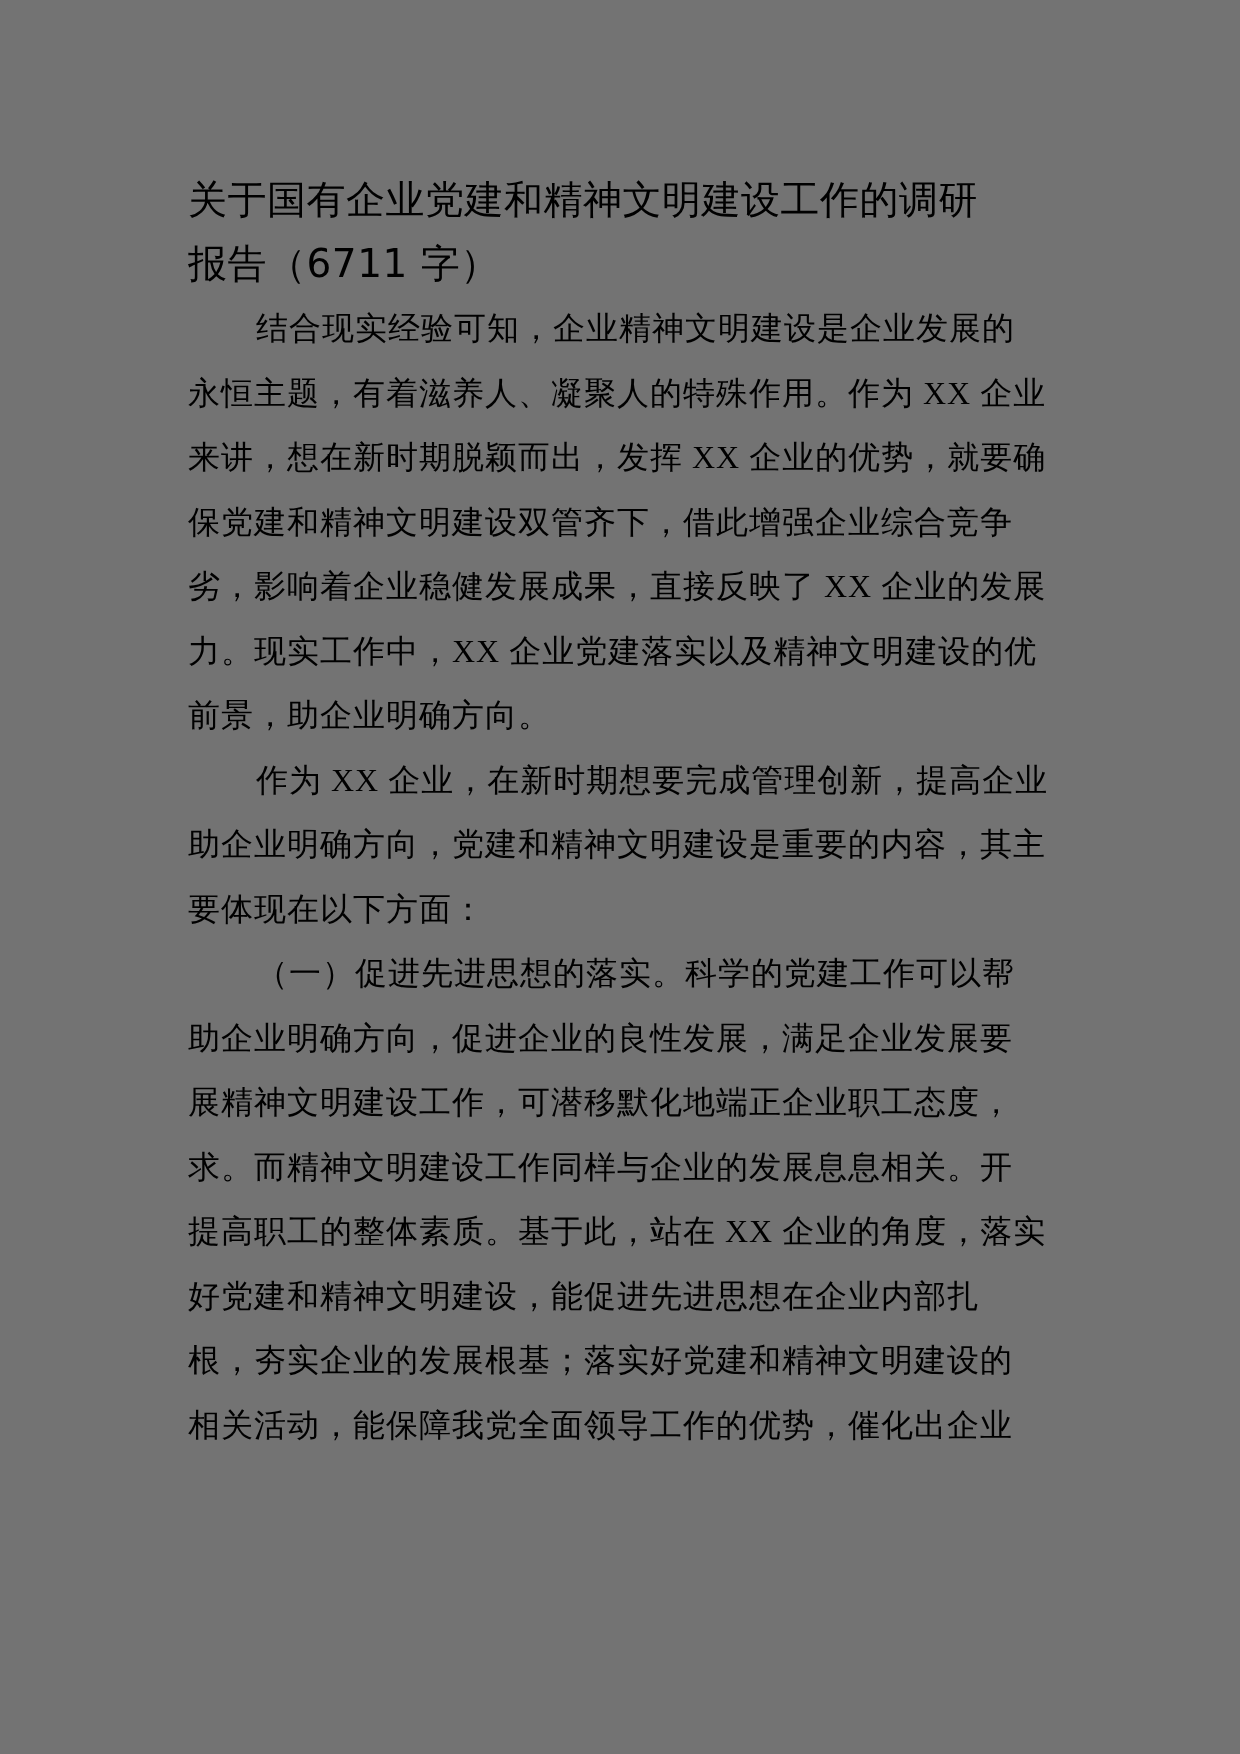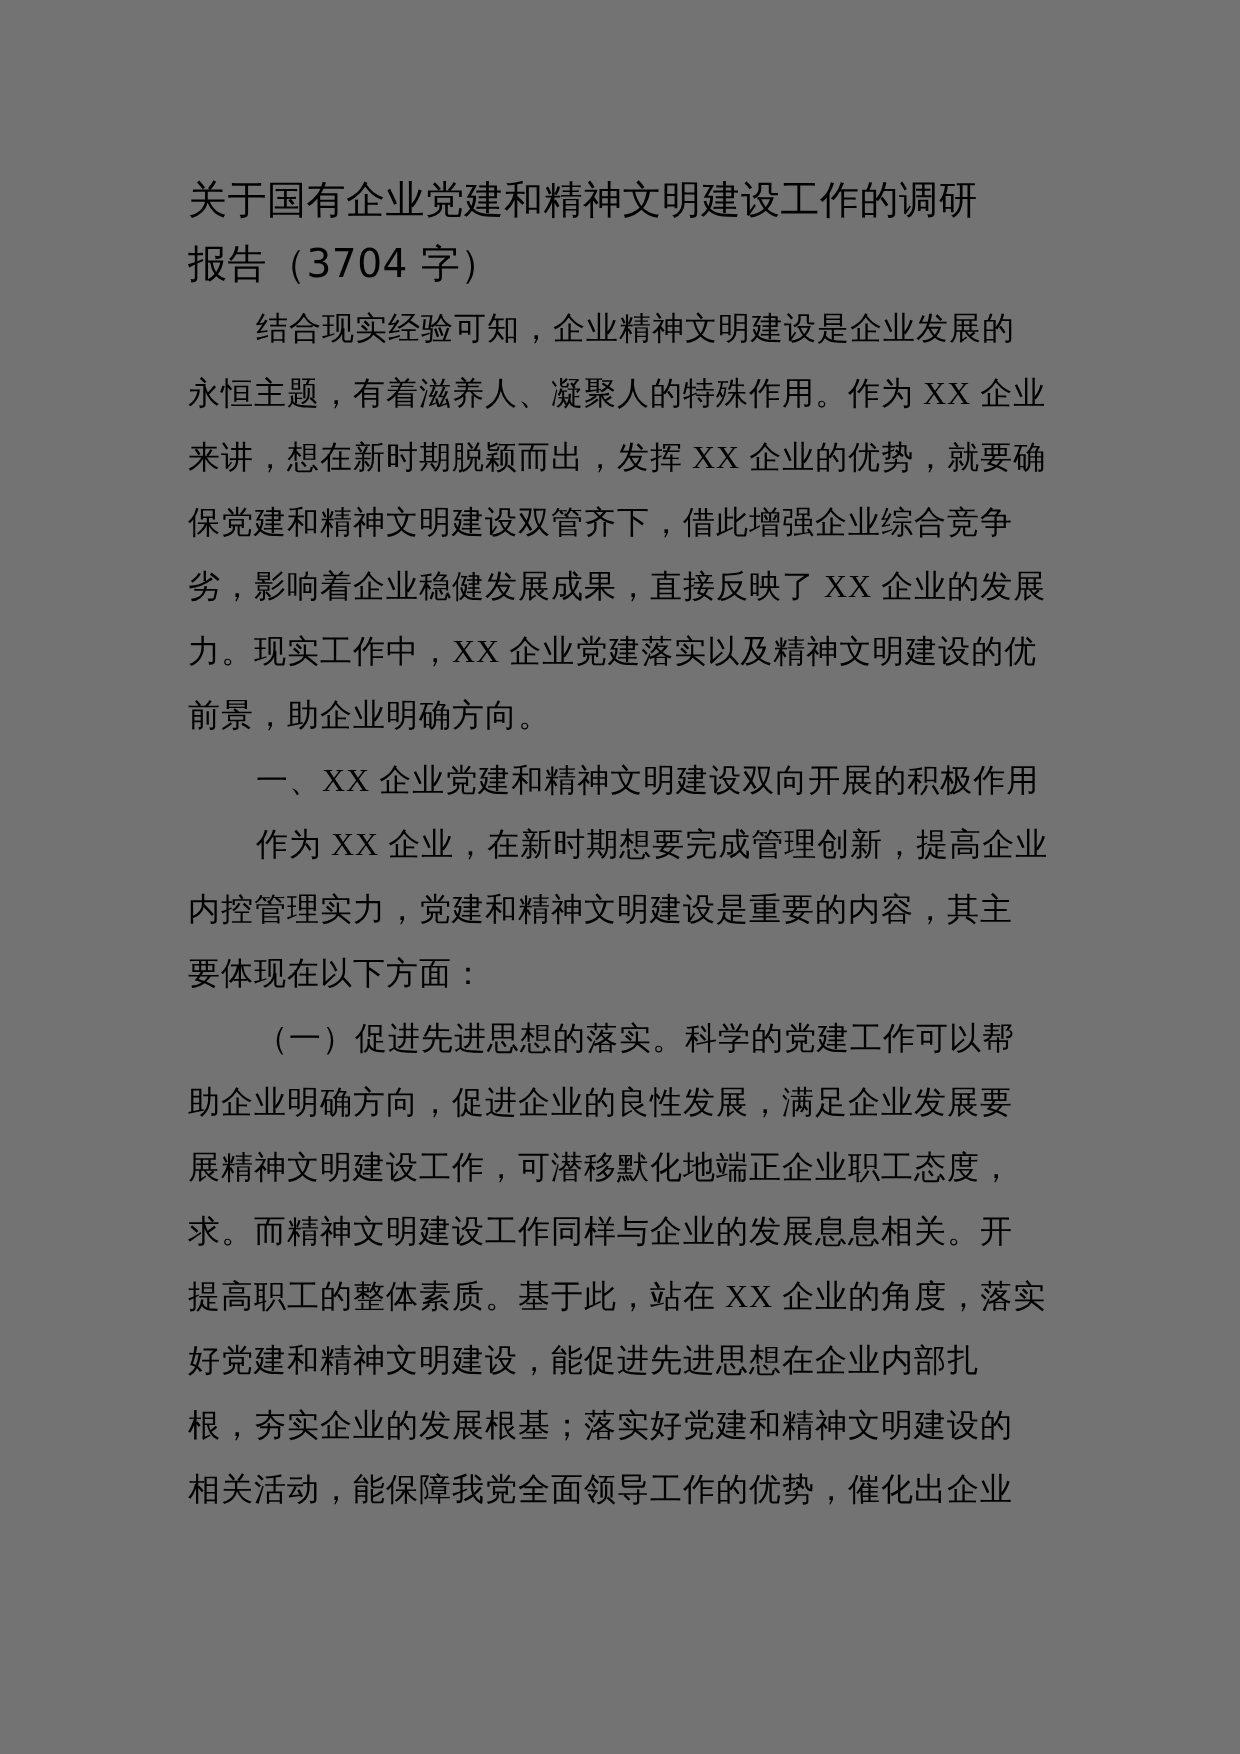--- a/index.html
+++ b/index.html
@@ -11,34 +11,33 @@
   .body { position: absolute; left: 188px; top: 296px; width: 880px; font-family: Liberation Serif, serif; }
   .line { font-size: 32px; line-height: 64.5px; height: 64.5px; white-space: nowrap; letter-spacing: 1px; }
   .indent { padding-left: 68px; }
 </style>
 </head>
 <body>
 
 <div class="page">
   <div class="title">
     <div class="line">关于国有企业党建和精神文明建设工作的调研</div>
-    <div class="line">报告（3704 字）</div>
+    <div class="line">报告（6711 字）</div>
   </div>
 
   <div class="body">
     <div class="line indent">结合现实经验可知，企业精神文明建设是企业发展的</div>
     <div class="line">永恒主题，有着滋养人、凝聚人的特殊作用。作为 XX 企业</div>
     <div class="line">来讲，想在新时期脱颖而出，发挥 XX 企业的优势，就要确</div>
     <div class="line">保党建和精神文明建设双管齐下，借此增强企业综合竞争</div>
     <div class="line">劣，影响着企业稳健发展成果，直接反映了 XX 企业的发展</div>
     <div class="line">力。现实工作中，XX 企业党建落实以及精神文明建设的优</div>
     <div class="line">前景，助企业明确方向。</div>
-    <div class="line indent">一、XX 企业党建和精神文明建设双向开展的积极作用</div>
     <div class="line indent">作为 XX 企业，在新时期想要完成管理创新，提高企业</div>
-    <div class="line">内控管理实力，党建和精神文明建设是重要的内容，其主</div>
+    <div class="line">助企业明确方向，党建和精神文明建设是重要的内容，其主</div>
     <div class="line">要体现在以下方面：</div>
     <div class="line indent">（一）促进先进思想的落实。科学的党建工作可以帮</div>
     <div class="line">助企业明确方向，促进企业的良性发展，满足企业发展要</div>
     <div class="line">展精神文明建设工作，可潜移默化地端正企业职工态度，</div>
     <div class="line">求。而精神文明建设工作同样与企业的发展息息相关。开</div>
     <div class="line">提高职工的整体素质。基于此，站在 XX 企业的角度，落实</div>
     <div class="line">好党建和精神文明建设，能促进先进思想在企业内部扎</div>
     <div class="line">根，夯实企业的发展根基；落实好党建和精神文明建设的</div>
     <div class="line">相关活动，能保障我党全面领导工作的优势，催化出企业</div>
   </div>

